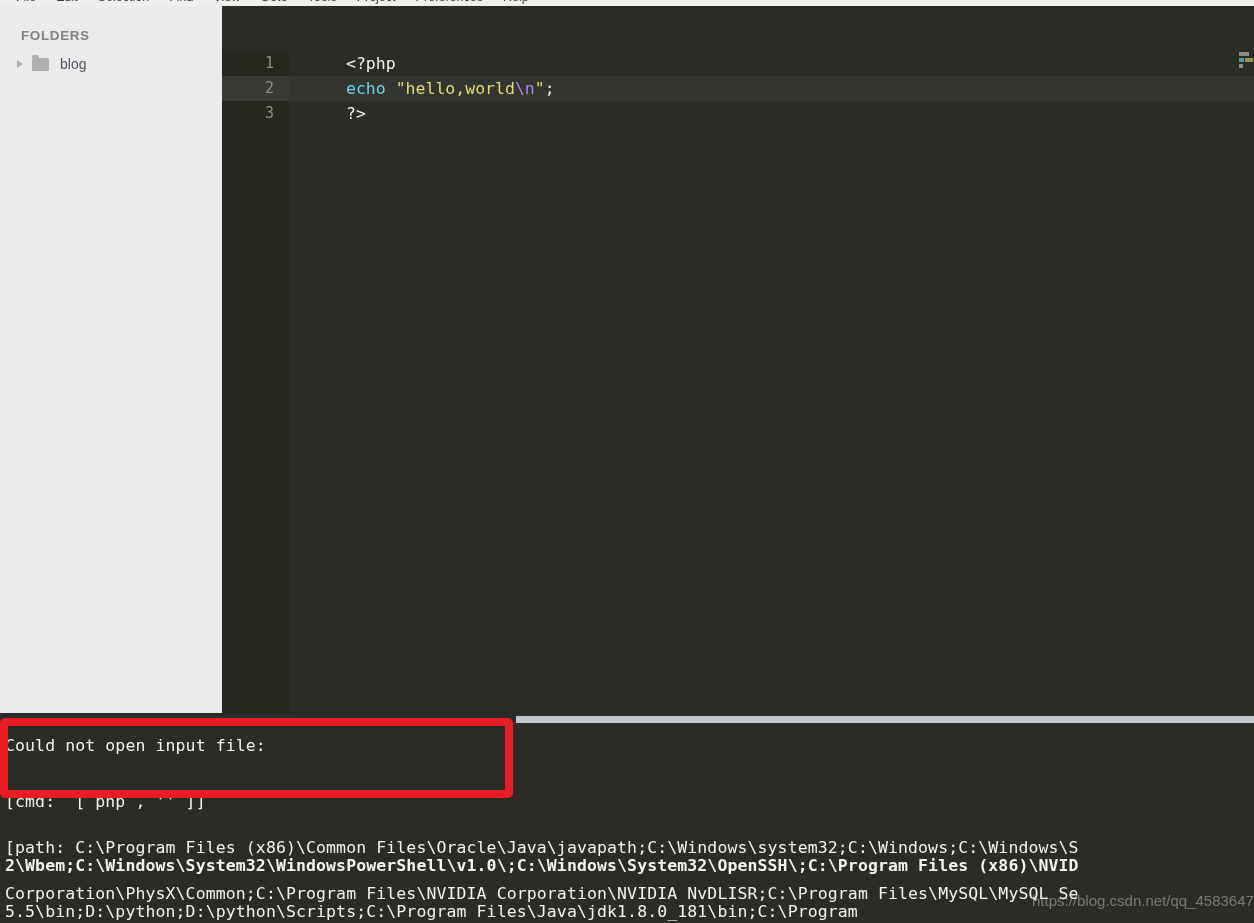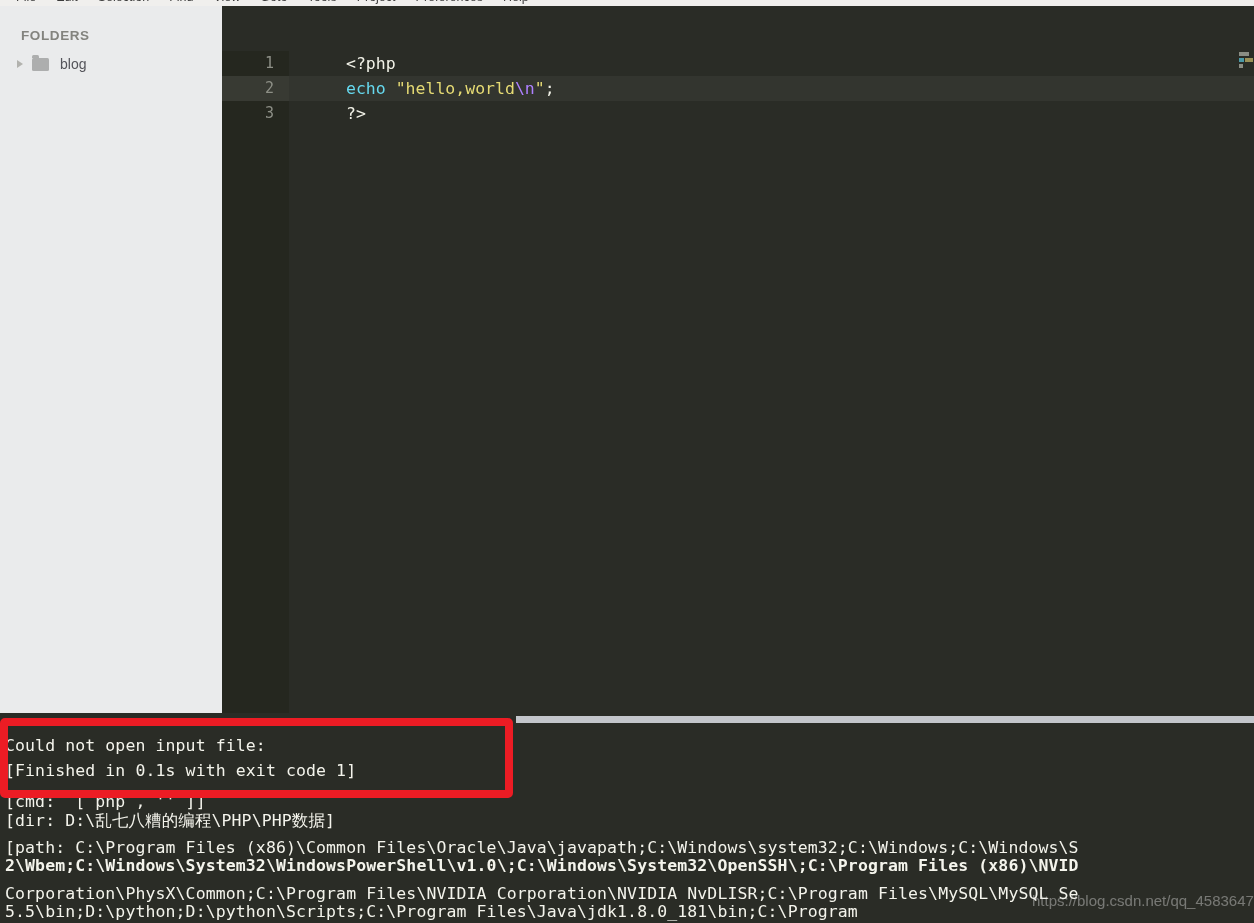--- a/index.html
+++ b/index.html
@@ -345,23 +345,21 @@
         <span class="mm-blk" style="width: 5px; background: rgb(74, 154, 168);"></span>
         <span class="mm-blk" style="width: 8px; background: rgb(154, 145, 88);"></span>
       </div>
       <div class="mm-row">
         <span class="mm-blk" style="width: 4px; background: rgb(138, 141, 132);"></span>
       </div>
     </div>
 
   <div class="console" id="console-panel">
       <div class="console-line" style="top: 23px;">Could not open input file:</div>
-      <div class="console-line" style="top: 48px;">[Finished in 0.1s with exit code 1]</div>
       <div class="console-line" style="top: 79px;">[cmd:  [ php , '' ]]</div>
-      <div class="console-line" style="top: 97px;">[dir: D:\乱七八糟的编程\PHP\PHP数据]</div>
       <div class="console-line" style="top: 125px;">[path: C:\Program Files (x86)\Common Files\Oracle\Java\javapath;C:\Windows\system32;C:\Windows;C:\Windows\S</div>
       <div class="console-line" style="top: 143px; font-weight: bold;">2\Wbem;C:\Windows\System32\WindowsPowerShell\v1.0\;C:\Windows\System32\OpenSSH\;C:\Program Files (x86)\NVID</div>
       <div class="console-line" style="top: 171px;">Corporation\PhysX\Common;C:\Program Files\NVIDIA Corporation\NVIDIA NvDLISR;C:\Program Files\MySQL\MySQL Se</div>
       <div class="console-line" style="top: 189px;">5.5\bin;D:\python;D:\python\Scripts;C:\Program Files\Java\jdk1.8.0_181\bin;C:\Program</div>
     </div>
   <div class="console-scrollbar"></div>
 
   <div class="redbox"></div>
 
   <div class="watermark">https://blog.csdn.net/qq_45836474</div>

